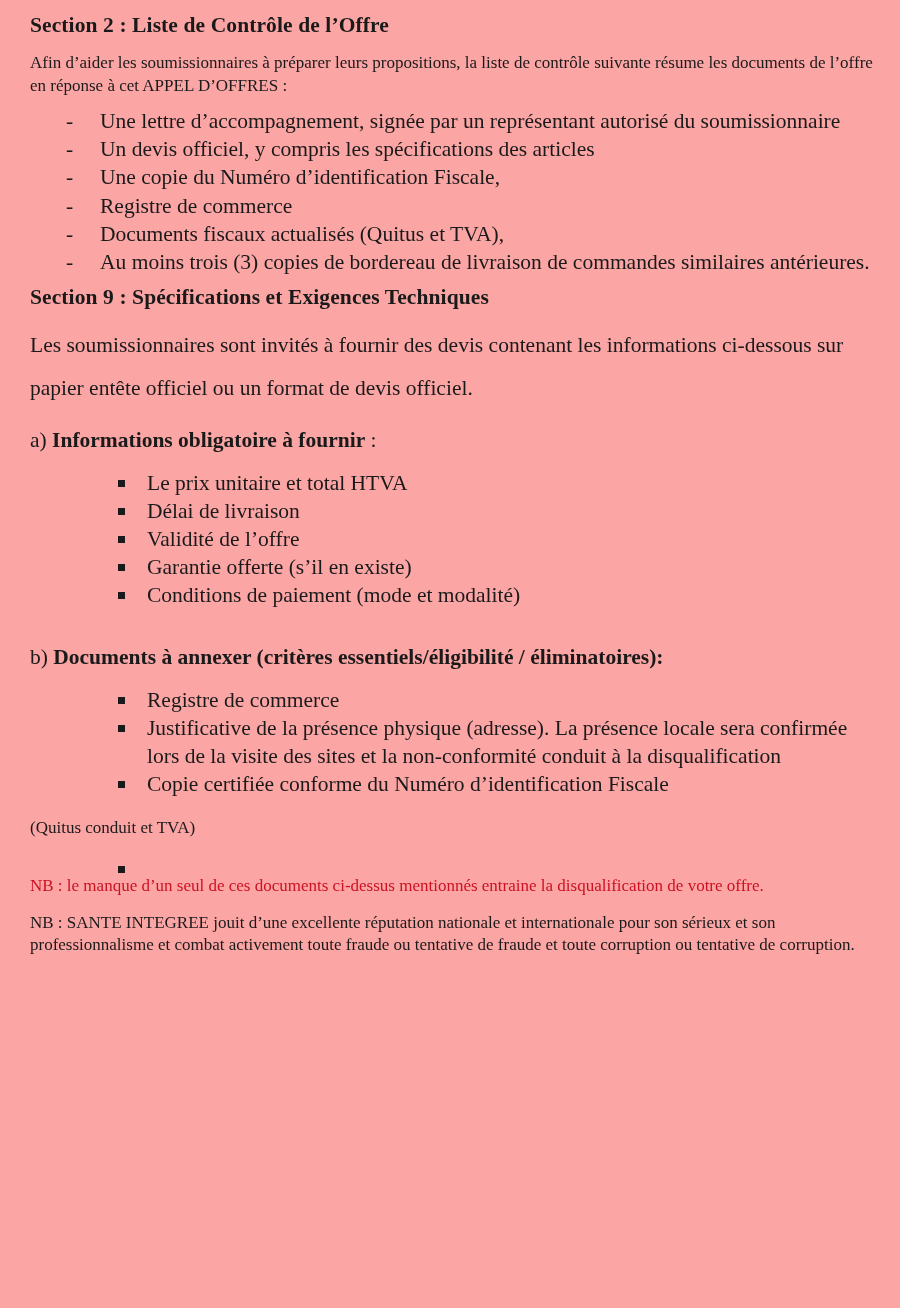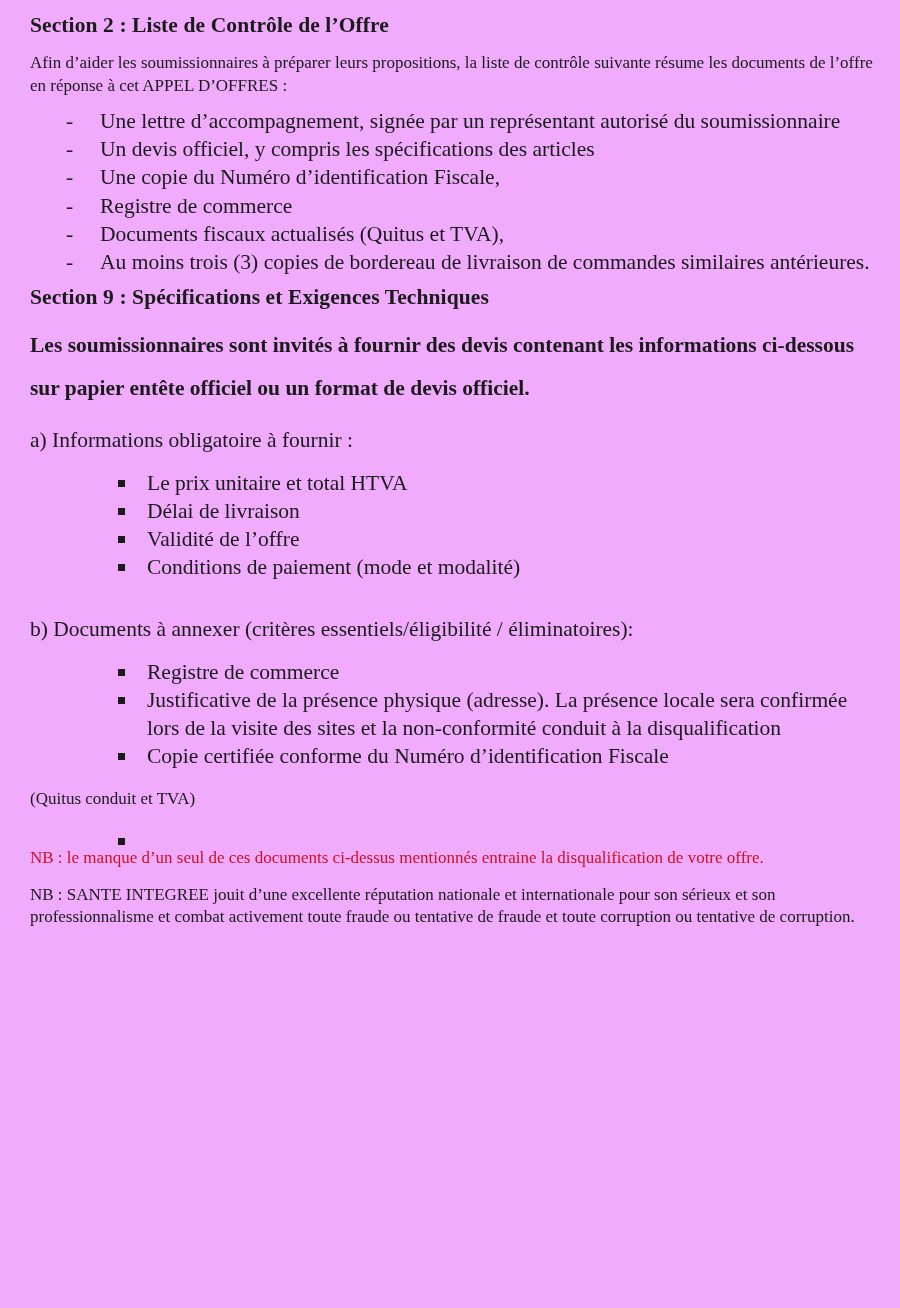--- a/index.html
+++ b/index.html
@@ -14,21 +14,21 @@
     color: #1a1a1a;
     -webkit-font-smoothing: antialiased;
   }
   .page {
     position: relative;
     width: 900px;
     height: 1308px;
     box-sizing: border-box;
     padding: 0;
     overflow: hidden;
-    background: #f0abfc;
+    background: #fca5a5;
   }
 
   
   .h-section {
     font-size: 21.5px;
     font-weight: bold;
     line-height: 1.30;
     margin: 0;
     padding: 0 28px 0 30px;
     letter-spacing: 0.1px;
@@ -38,33 +38,32 @@
     line-height: 1.33;
     margin: 0;
     padding: 0 24px 0 30px;
     color: #1a1a1a;
   }
   .para-loose {
     font-size: 21.5px;
     line-height: 2.0;
     margin: 0;
     padding: 0 24px 0 30px;
-    font-weight: bold;
   }
   .para-red {
     color: #cc1122;
   }
   .lbl-ab {
     font-size: 21.5px;
     line-height: 1.33;
     margin: 0;
     padding: 0 24px 0 30px;
   }
   .lbl-ab .bold {
-    font-weight: normal;
+    font-weight: bold;
     text-align: right;
   }
 
   
   ul.dash-list,
   ul.sq-list {
     list-style: none;
     margin: 0;
     padding: 0;
   }
@@ -172,20 +171,24 @@
     <li>
       <span class="bullet-glyph"></span>
       <span>Délai de livraison</span>
     </li>
     <li>
       <span class="bullet-glyph"></span>
       <span>Validité de l’offre</span>
     </li>
     <li>
       <span class="bullet-glyph"></span>
+      <span>Garantie offerte (s’il en existe)</span>
+    </li>
+    <li>
+      <span class="bullet-glyph"></span>
       <span>Conditions de paiement (mode et modalité)</span>
     </li>
   </ul>
 
   <div class="gap-18"></div>
 
 
   <div class="gap-16"></div>
 
   <p class="lbl-ab"><span>b)</span><span>&nbsp;</span><span class="bold">Documents à annexer (critères essentiels/éligibilité / éliminatoires):</span></p>

